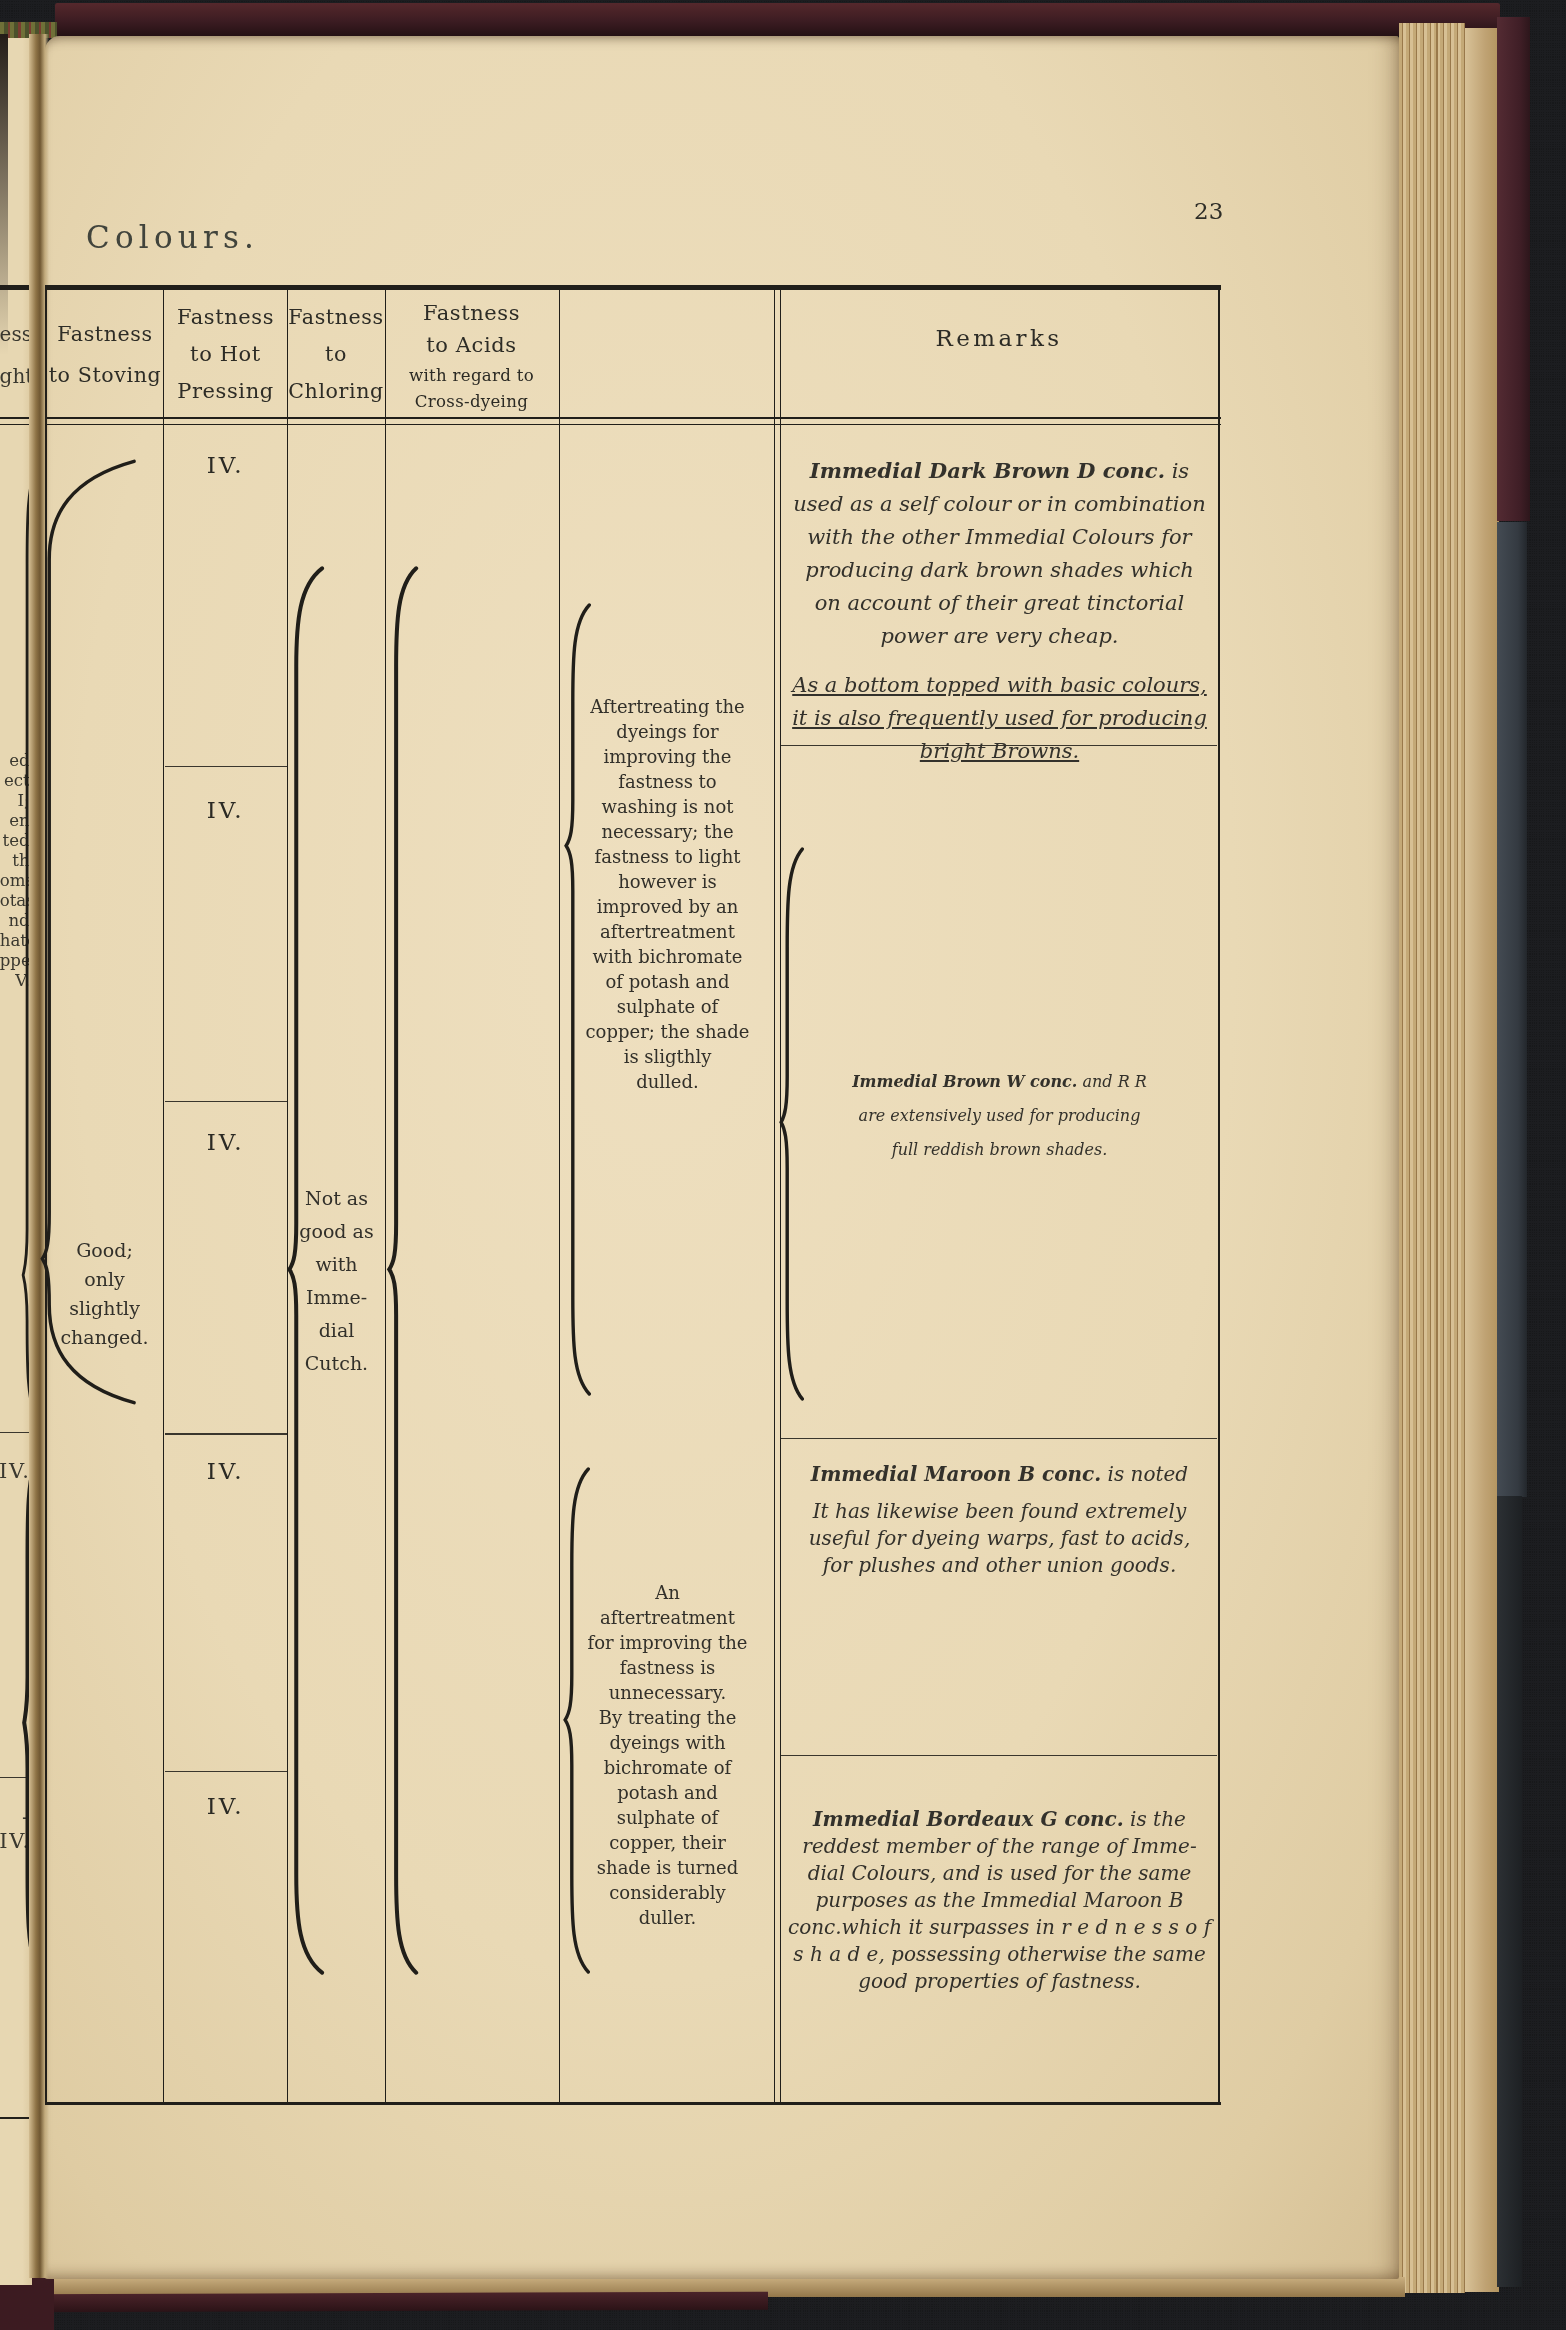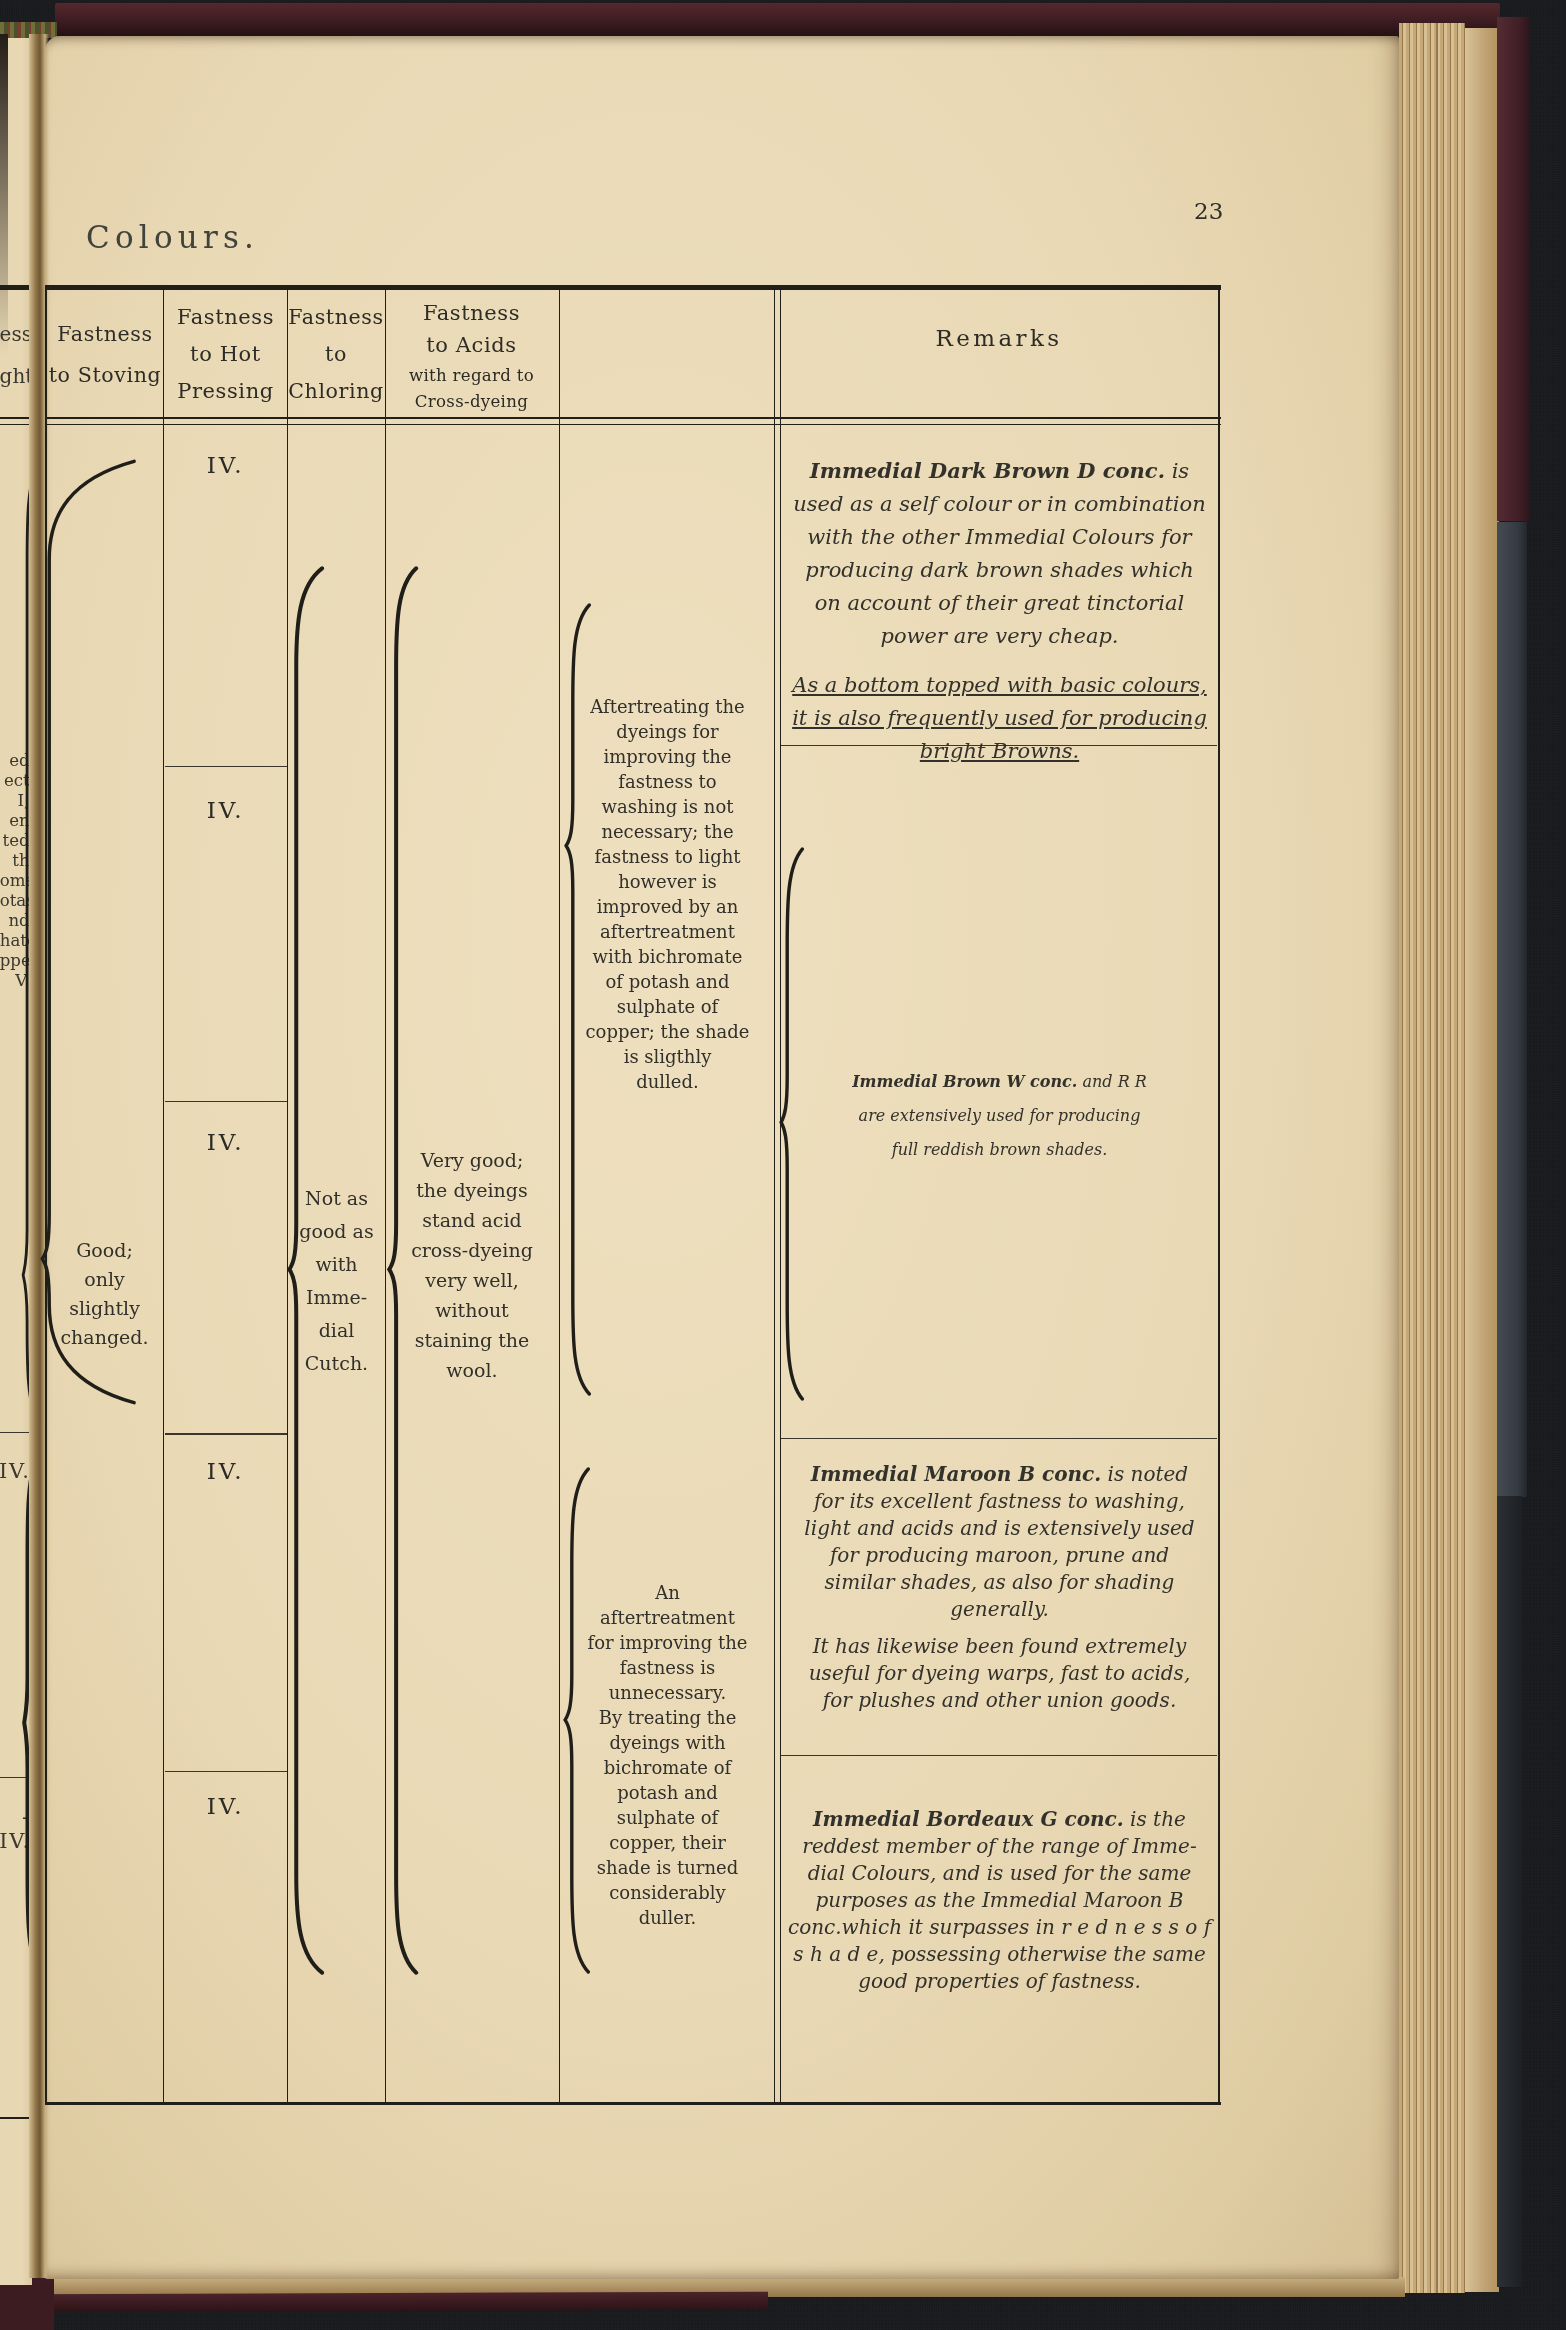--- a/index.html
+++ b/index.html
@@ -178,30 +178,20 @@
       <div class="ln">changed.</div>
     </div>
   <div class="abs ctr cell" style="left:288px;top:1182px;width:97px;line-height:33px;">
       <div class="ln">Not as</div>
       <div class="ln">good as</div>
       <div class="ln">with</div>
       <div class="ln">Imme-</div>
       <div class="ln">dial</div>
       <div class="ln">Cutch.</div>
     </div>
-  <div class="abs ctr cell" style="left:386px;top:1145px;width:172px;line-height:30px;">
-      <div class="ln">Very good;</div>
-      <div class="ln">the dyeings</div>
-      <div class="ln">stand acid</div>
-      <div class="ln">cross-dyeing</div>
-      <div class="ln">very well,</div>
-      <div class="ln">without</div>
-      <div class="ln">staining the</div>
-      <div class="ln">wool.</div>
-    </div>
   <div class="abs ctr cell" style="left:562px;top:694px;width:211px;font-size:18px;line-height:25px;">
       <div class="ln">Aftertreating the</div>
       <div class="ln">dyeings for</div>
       <div class="ln">improving the</div>
       <div class="ln">fastness to</div>
       <div class="ln">washing is not</div>
       <div class="ln">necessary; the</div>
       <div class="ln">fastness to light</div>
       <div class="ln">however is</div>
       <div class="ln">improved by an</div>
@@ -247,27 +237,20 @@
   </div>
   <div class="abs ctr rem" style="left:784px;top:1065px;width:431px;font-size:16px;line-height:34px;">
     <div class="ln"><span class="lead">Immedial Brown W conc.</span><span> and R R</span></div>
     <div>
         <div class="ln">are extensively used for producing</div>
         <div class="ln">full reddish brown shades.</div>
       </div>
   </div>
   <div class="abs ctr rem" style="left:784px;top:1461px;width:431px;font-size:20px;line-height:27px;">
     <div class="ln"><span class="lead">Immedial Maroon B conc.</span><span> is noted</span></div>
-    <div>
-        <div class="ln">for its excellent fastness to washing,</div>
-        <div class="ln">light and acids and is extensively used</div>
-        <div class="ln">for producing maroon, prune and</div>
-        <div class="ln">similar shades, as also for shading</div>
-        <div class="ln">generally.</div>
-      </div>
     <div style="margin-top:10.3px;">
         <div class="ln">It has likewise been found extremely</div>
         <div class="ln">useful for dyeing warps, fast to acids,</div>
         <div class="ln">for plushes and other union goods.</div>
       </div>
   </div>
   <div class="abs ctr rem" style="left:784px;top:1806px;width:431px;font-size:20px;line-height:27px;">
     <div class="ln"><span class="lead">Immedial Bordeaux G conc.</span><span> is the</span></div>
     <div>
         <div class="ln">reddest member of the range of Imme-</div>

